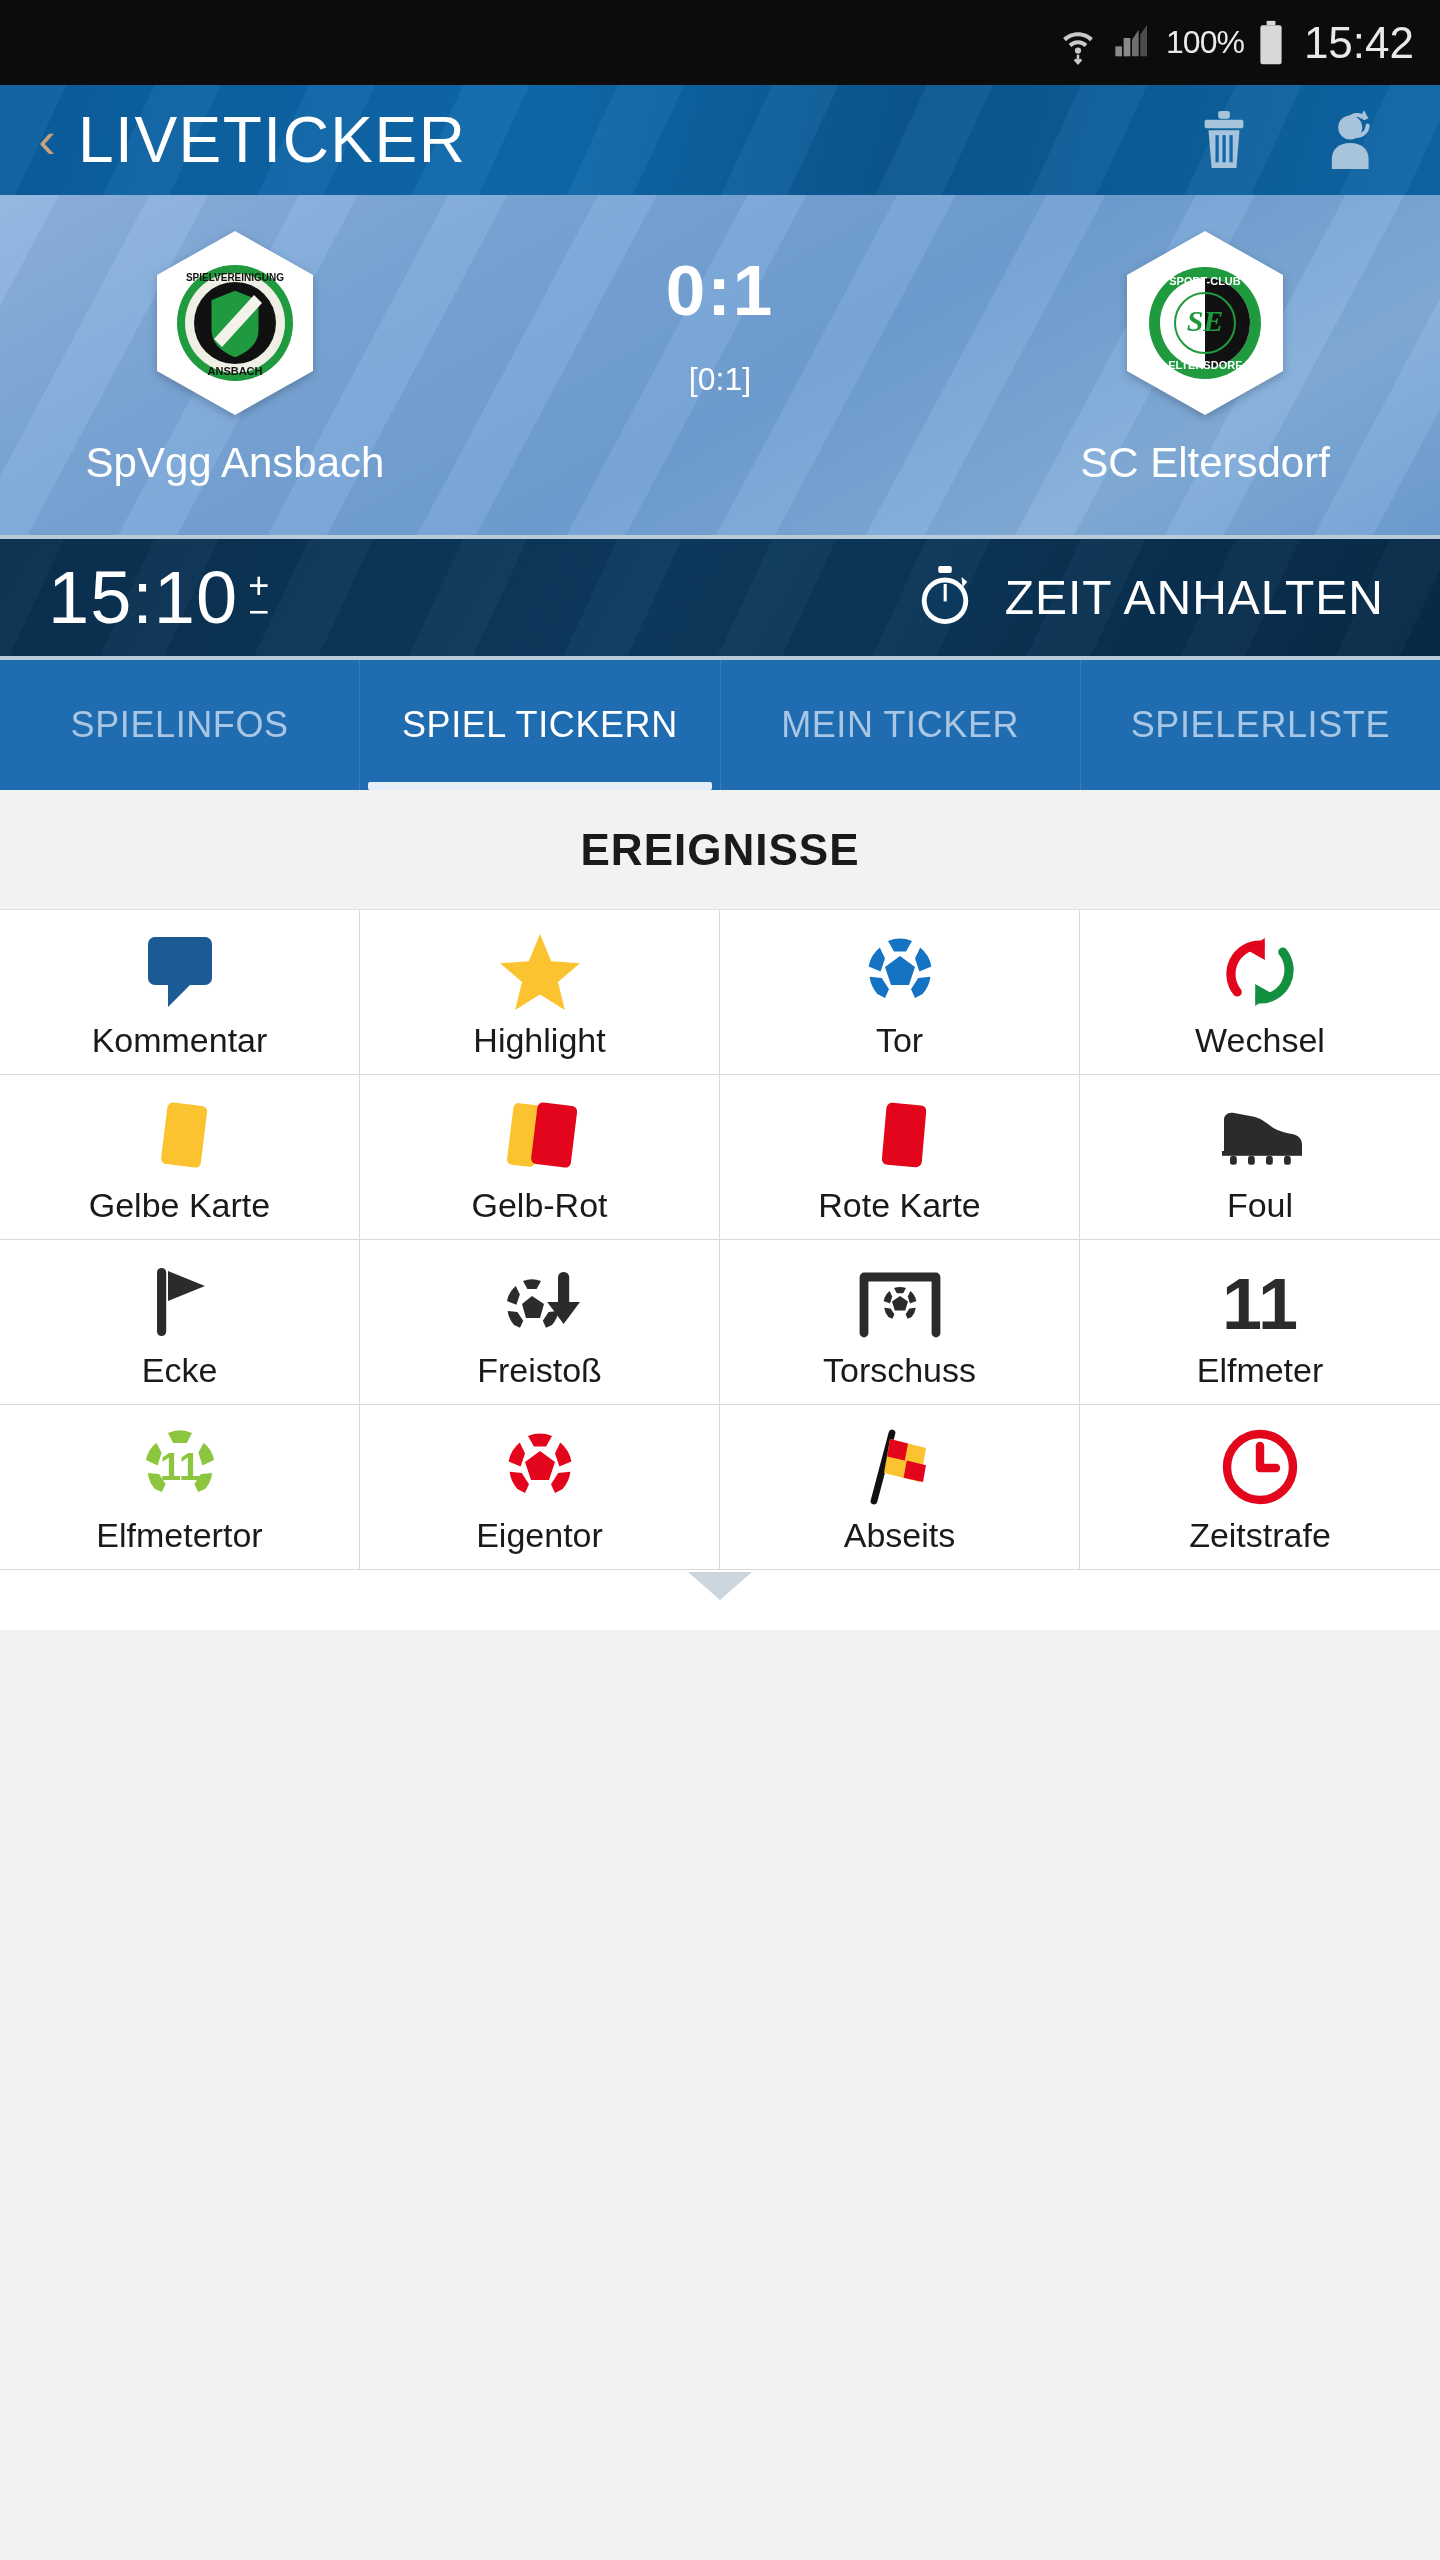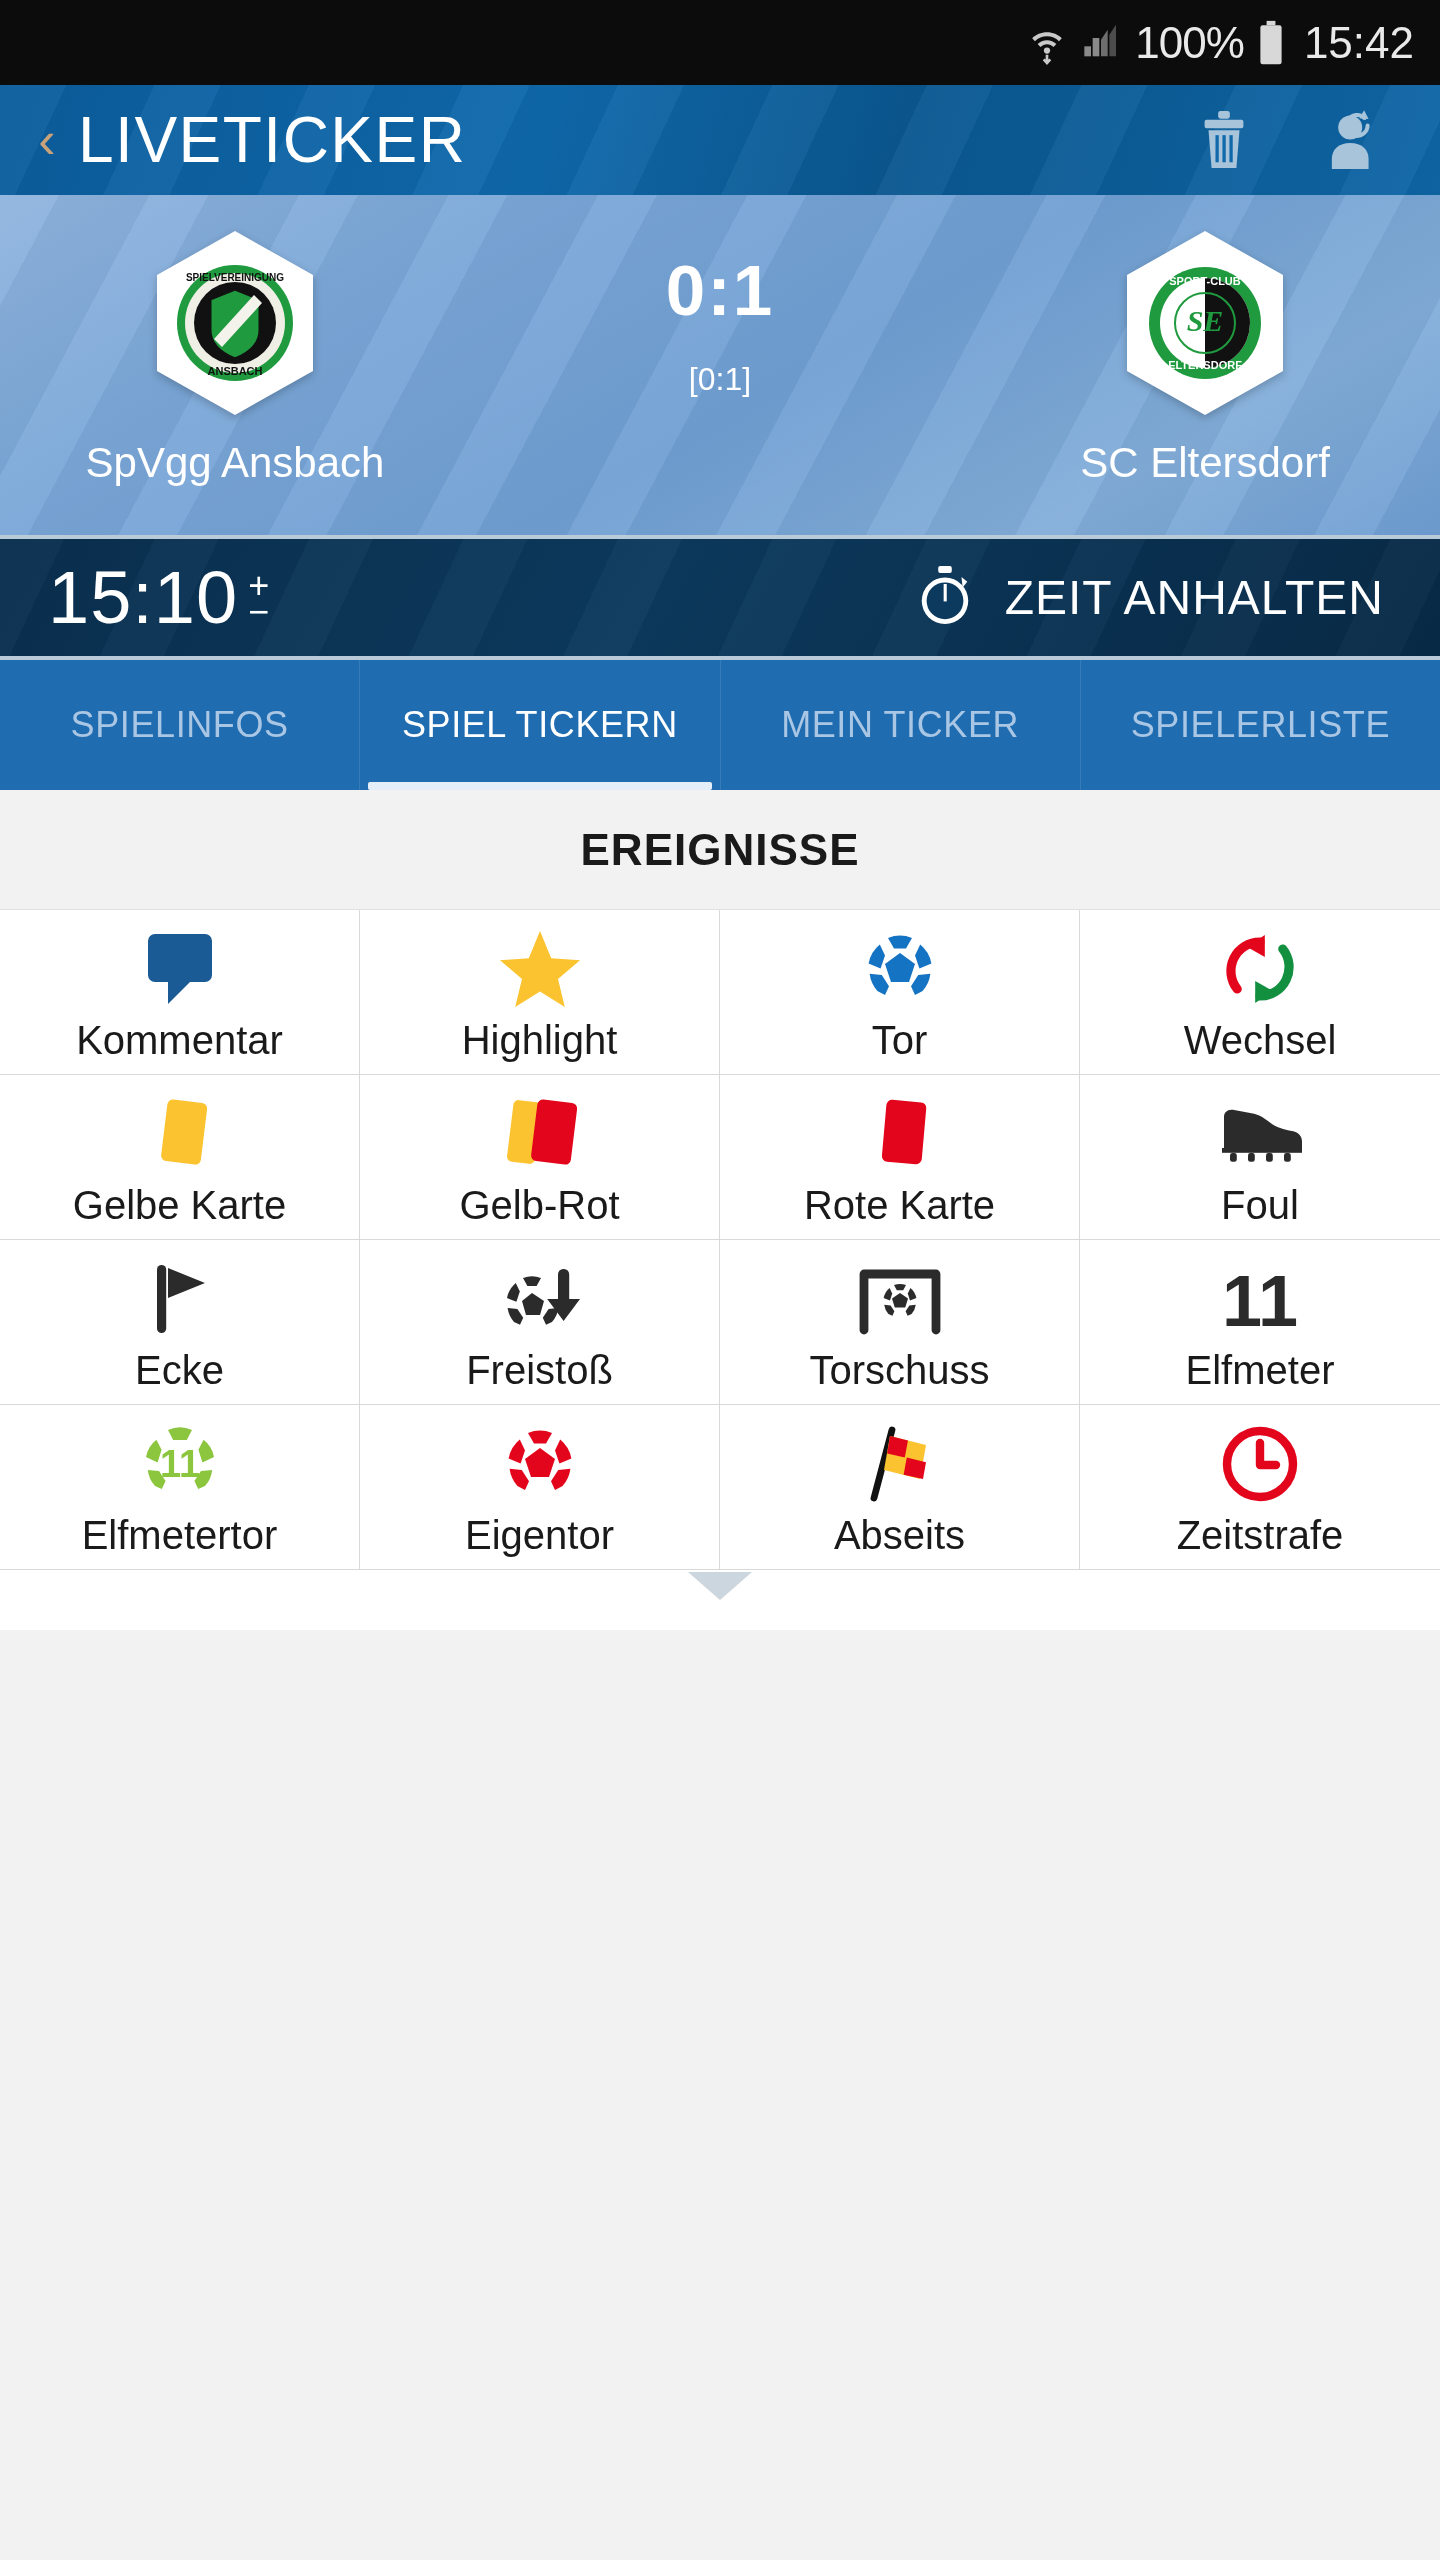--- a/index.html
+++ b/index.html
@@ -10,21 +10,21 @@
     overflow:hidden;
   }
 
   
   .statusbar{
     height:85px; background:#0c0c0c; color:#e9e9e9;
     display:flex; align-items:center; justify-content:flex-end;
     padding-right:26px; gap:14px;
   }
   .sb-icon{ display:flex; align-items:center; }
-  .sb-batt-text{ font-size:44px; letter-spacing:-1px; }
+  .sb-batt-text{ font-size:32px; letter-spacing:-1px; }
   .sb-clock{ font-size:44px; letter-spacing:0px; margin-left:6px;}
 
   
   .header{
     height:110px; position:relative; overflow:hidden;
     background:linear-gradient(105deg,#0b5d9e 0%,#0f69ab 38%,#0a5790 62%,#0e66a6 100%);
     display:flex; align-items:center; padding:0 24px;
   }
   .header:before{
     content:""; position:absolute; inset:0;
@@ -102,21 +102,21 @@
 
   
   .grid{ background:#ffffff; display:grid; grid-template-columns:repeat(4,1fr); }
   .cell{
     height:165px; display:flex; flex-direction:column; align-items:center; justify-content:center;
     border-right:1px solid #d9d9d9; border-bottom:1px solid #d9d9d9; background:#fff;
     padding-top:4px;
   }
   .cell:nth-child(4n){ border-right:none; }
   .cell-ico{ height:86px; display:flex; align-items:center; justify-content:center; }
-  .cell-label{ font-size:40px; color:#1a1a1a; margin-top:6px; white-space:nowrap;}
+  .cell-label{ font-size:34px; color:#1a1a1a; margin-top:6px; white-space:nowrap;}
 
   
   .scrollhint{ background:#ffffff; height:60px; position:relative; }
   .chev{
     position:absolute; left:50%; top:2px; transform:translateX(-50%);
     width:0;height:0;border-left:32px solid transparent;border-right:32px solid transparent;
     border-top:28px solid #ccd6de;
   }
   .footer-strip{ background:#f2f2f2; height:100%; }
 </style>

